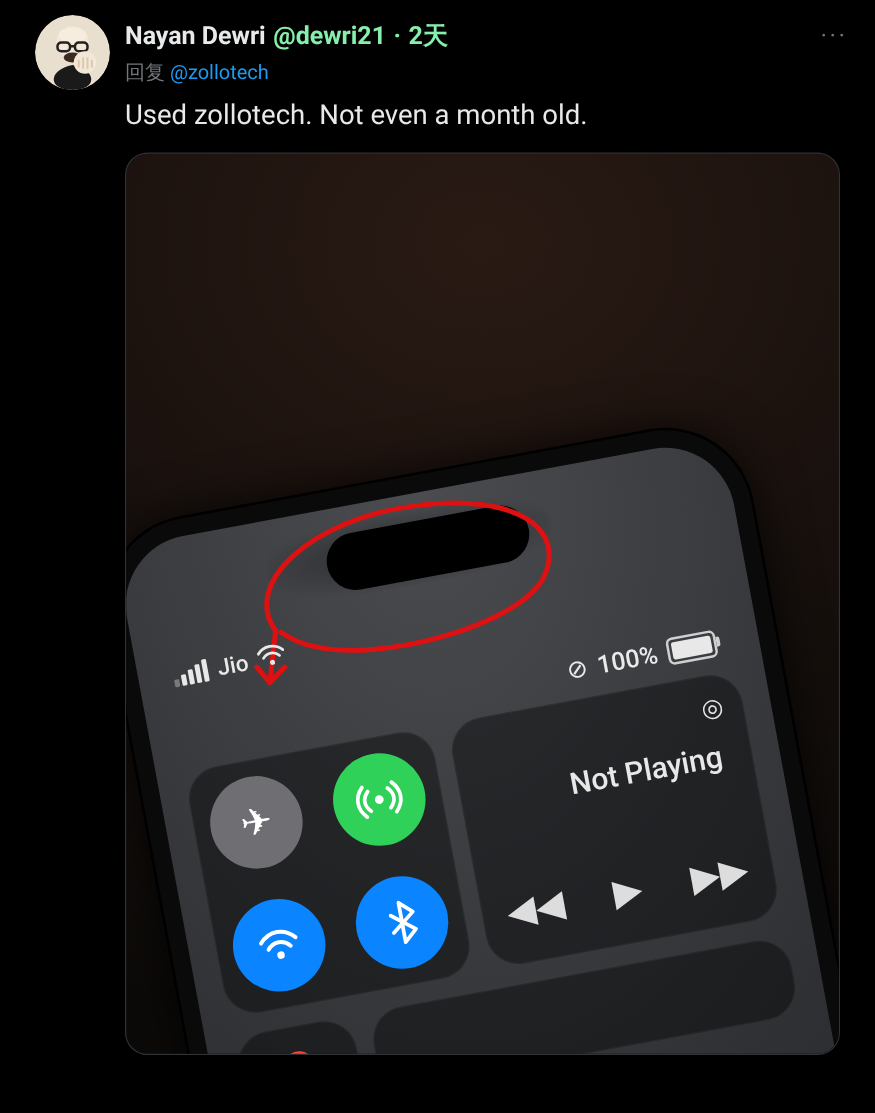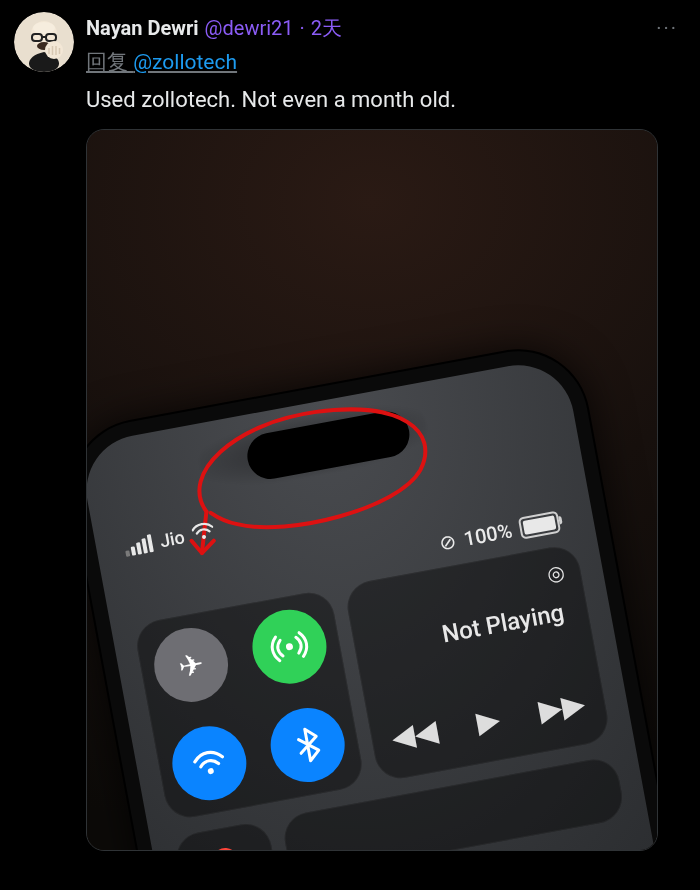--- a/index.html
+++ b/index.html
@@ -8,21 +8,21 @@
     width: 700px;
     height: 890px;
     background: #000;
     font-family: -apple-system, BlinkMacSystemFont, "Segoe UI", Roboto, Helvetica, Arial, sans-serif;
     color: #e7e9ea;
     overflow: hidden;
   }
   .tweet {
     display: flex;
     align-items: flex-start;
-    padding: 12px 14px 0 14px;
+    padding: 12px 14px 0 28px;
     box-sizing: border-box;
   }
   .avatar {
     width: 60px;
     height: 60px;
     border-radius: 50%;
     background: #222;
     flex: 0 0 auto;
     margin-right: 12px;
     position: relative;
@@ -33,33 +33,32 @@
   .content { flex: 1 1 auto; min-width: 0; }
   .header-line {
     display: flex;
     align-items: center;
     flex-wrap: wrap;
     gap: 6px;
     font-size: 20px;
     line-height: 1.2;
   }
   .display-name { font-weight: 700; color: #e7e9ea; }
-  .handle, .dot, .timestamp { color: #8b5cf6; font-weight: 400; }
+  .handle, .dot, .timestamp { color: #86efac; font-weight: 700; }
   .more {
     margin-left: auto;
     color: #71767b;
     padding: 4px 8px;
     letter-spacing: 2px;
     user-select: none;
   }
   .reply-line {
     margin-top: 4px;
-    font-size: 21px;
+    font-size: 16px;
     color: #71767b;
-    text-decoration: underline;
   }
   .reply-line .mention { color: #1d9bf0; }
   .body-text {
     margin-top: 10px;
     font-size: 22px;
     line-height: 1.3;
     color: #e7e9ea;
   }
   .media-wrap {
     margin-top: 14px;

